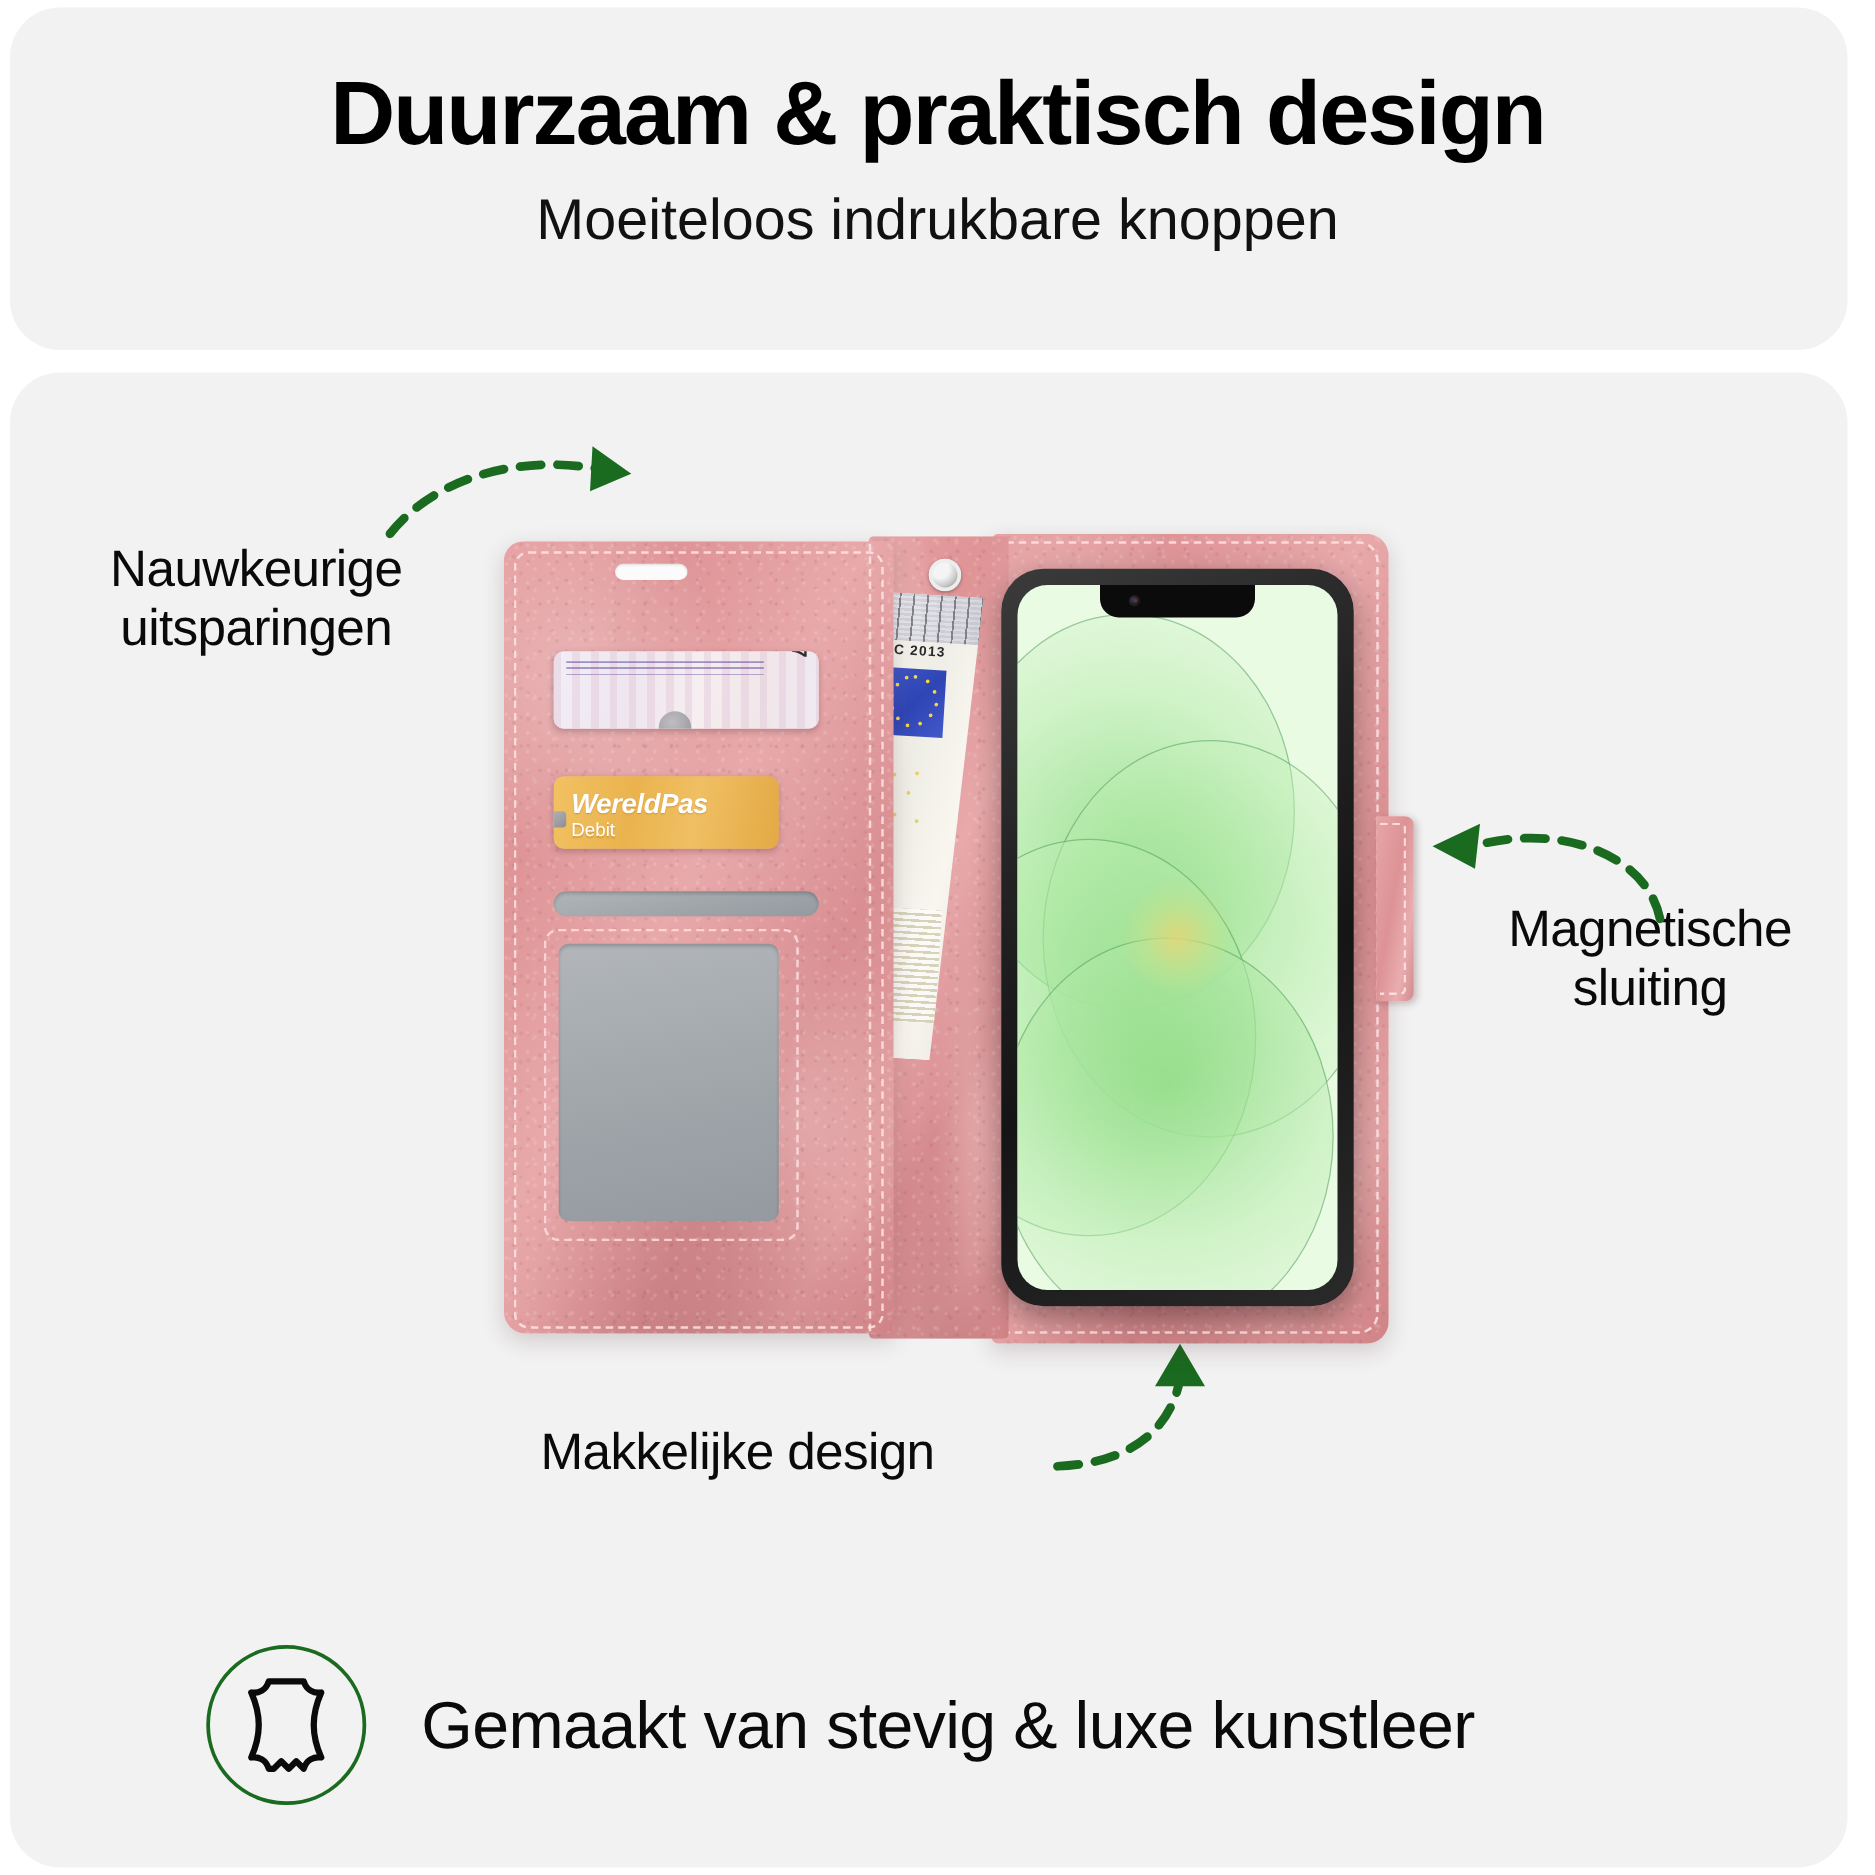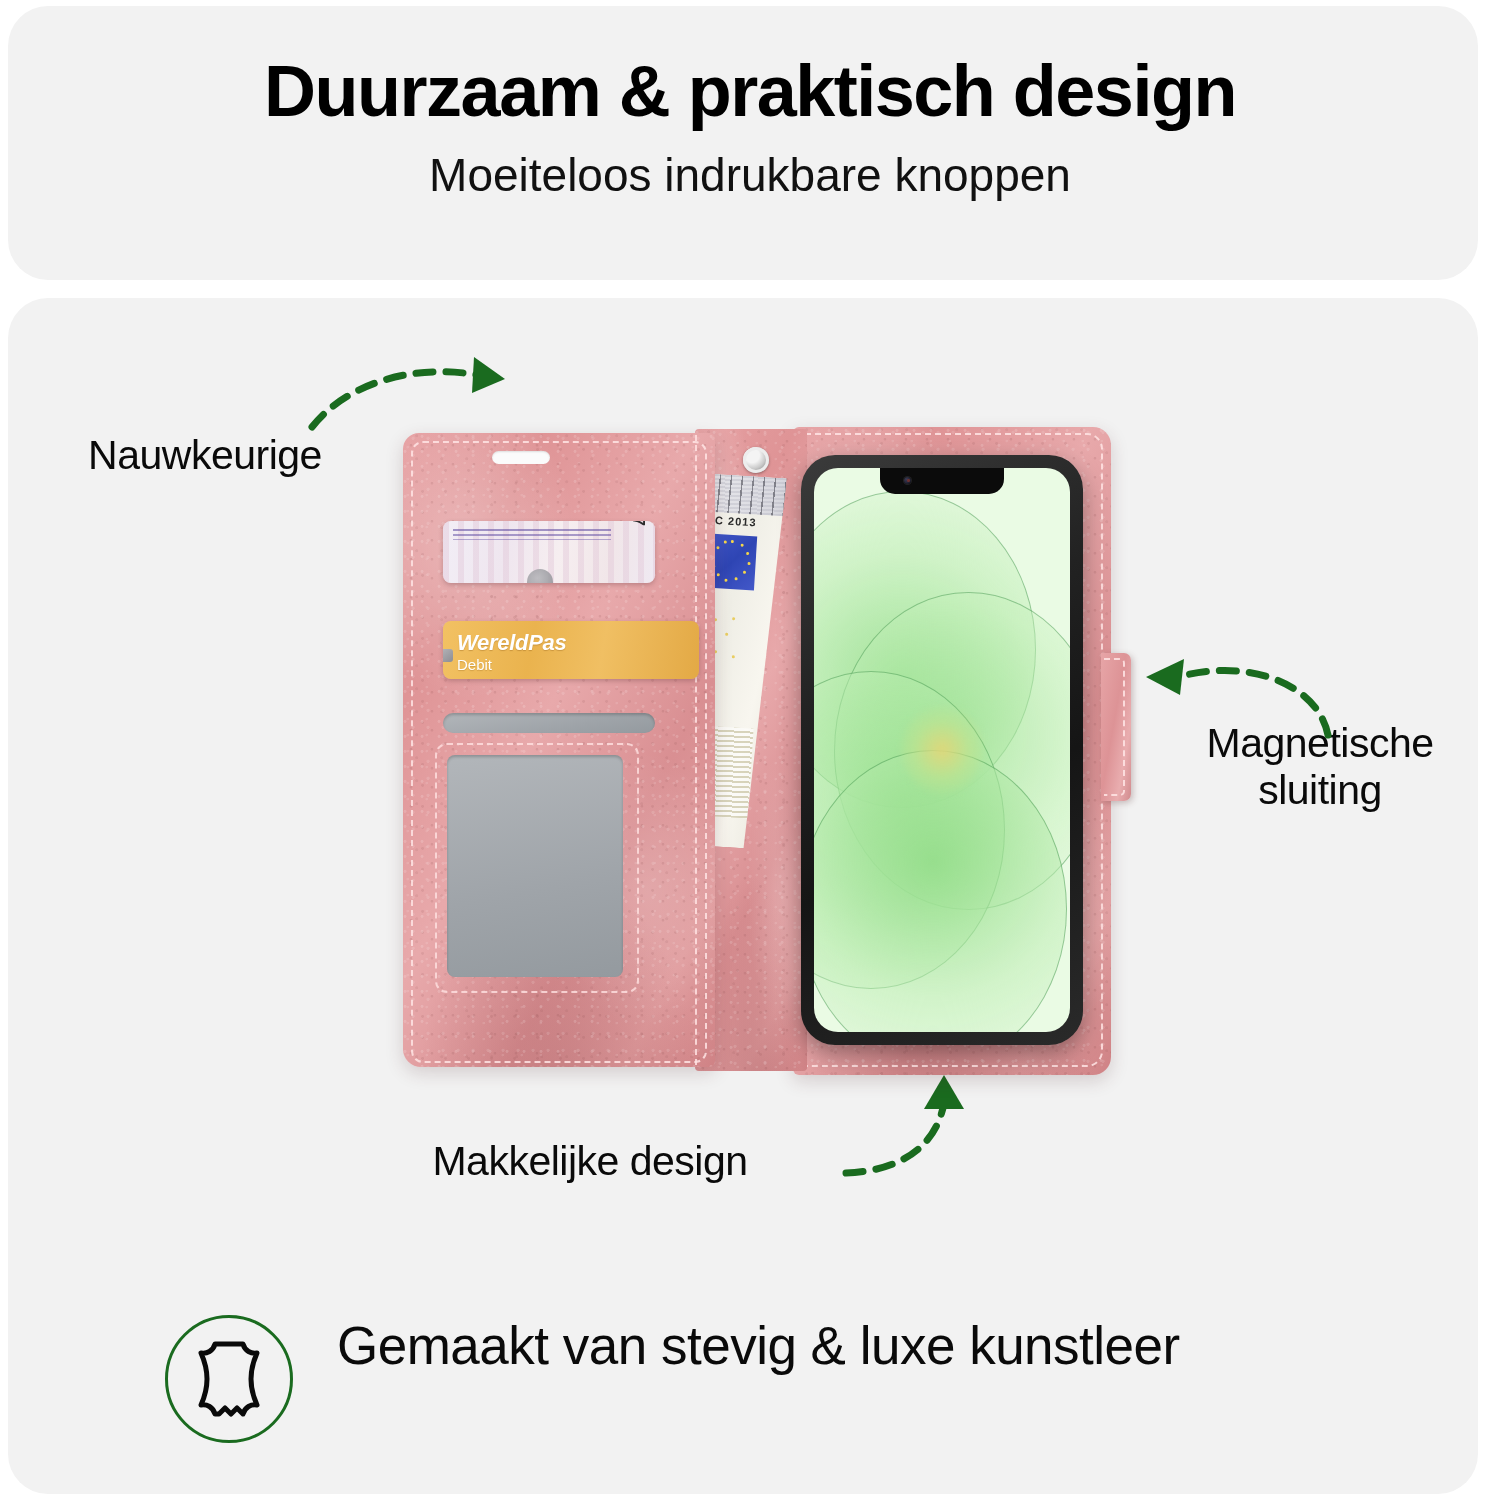--- a/index.html
+++ b/index.html
@@ -191,21 +191,21 @@
   }
   #card-id .id-photo {
     position: absolute; left: 84px; bottom: -12px;
     width: 26px; height: 26px; border-radius: 50%;
     background: radial-gradient(circle at 40% 35%, #b9b9bd, #8a8a90);
     opacity: .9;
   }
 
   #card-debit {
     left: 48px; top: 196px;
-    width: 256px; height: 58px;
+    width: 180px; height: 58px;
     background: linear-gradient(100deg, #f2c163 0%, #eab34e 35%, #f0bf63 62%, #e3a945 100%);
   }
   #card-debit .brand {
     position: absolute; left: 14px; top: 9px;
     font-size: 22px; font-weight: 700; font-style: italic;
     color: #ffffff; letter-spacing: -.3px;
     text-shadow: 0 1px 1px rgba(140,90,20,.35);
   }
   #card-debit .type {
     position: absolute; left: 14px; top: 35px;
@@ -371,20 +371,21 @@
     border-left: none;
     border-radius: 0 5px 5px 0;
   }
 
   
   #footer-badge {
     position: absolute;
     left: 165px; top: 1315px;
     width: 1200px; height: 130px;
     display: flex;
+    align-items: center;
     gap: 44px;
   }
   #leather-icon-circle {
     width: 122px; height: 122px;
     border-radius: 50%;
     border: 3px solid #1a6b1f;
     display: flex;
     align-items: center;
     justify-content: center;
     flex: none;
@@ -401,20 +402,21 @@
 <body>
 
 <div class="panel" id="header-panel"></div>
 <div id="header-title">Duurzaam &amp; praktisch design</div>
 <div id="header-subtitle">Moeiteloos indrukbare knoppen</div>
 
 <div class="panel" id="feature-panel"></div>
 
 <div id="callout-cutouts" class="callout">
   <div>Nauwkeurige</div>
+  <div>uitsparingen</div>
 </div>
 <svg class="arrow-svg" id="arrow-cutouts" width="230" height="80" viewBox="0 0 230 80">
   <path d="M12 72 C 45 30, 110 8, 178 20" fill="none" stroke="#1a6b1f" stroke-width="7" stroke-linecap="round" stroke-dasharray="17 13"></path>
   <path d="M174 2 L 205 24 L 172 38 Z" fill="#1a6b1f"></path>
 </svg>
 
 <div id="callout-magnetic" class="callout">
   <div>Magnetische</div>
   <div>sluiting</div>
 </div>

